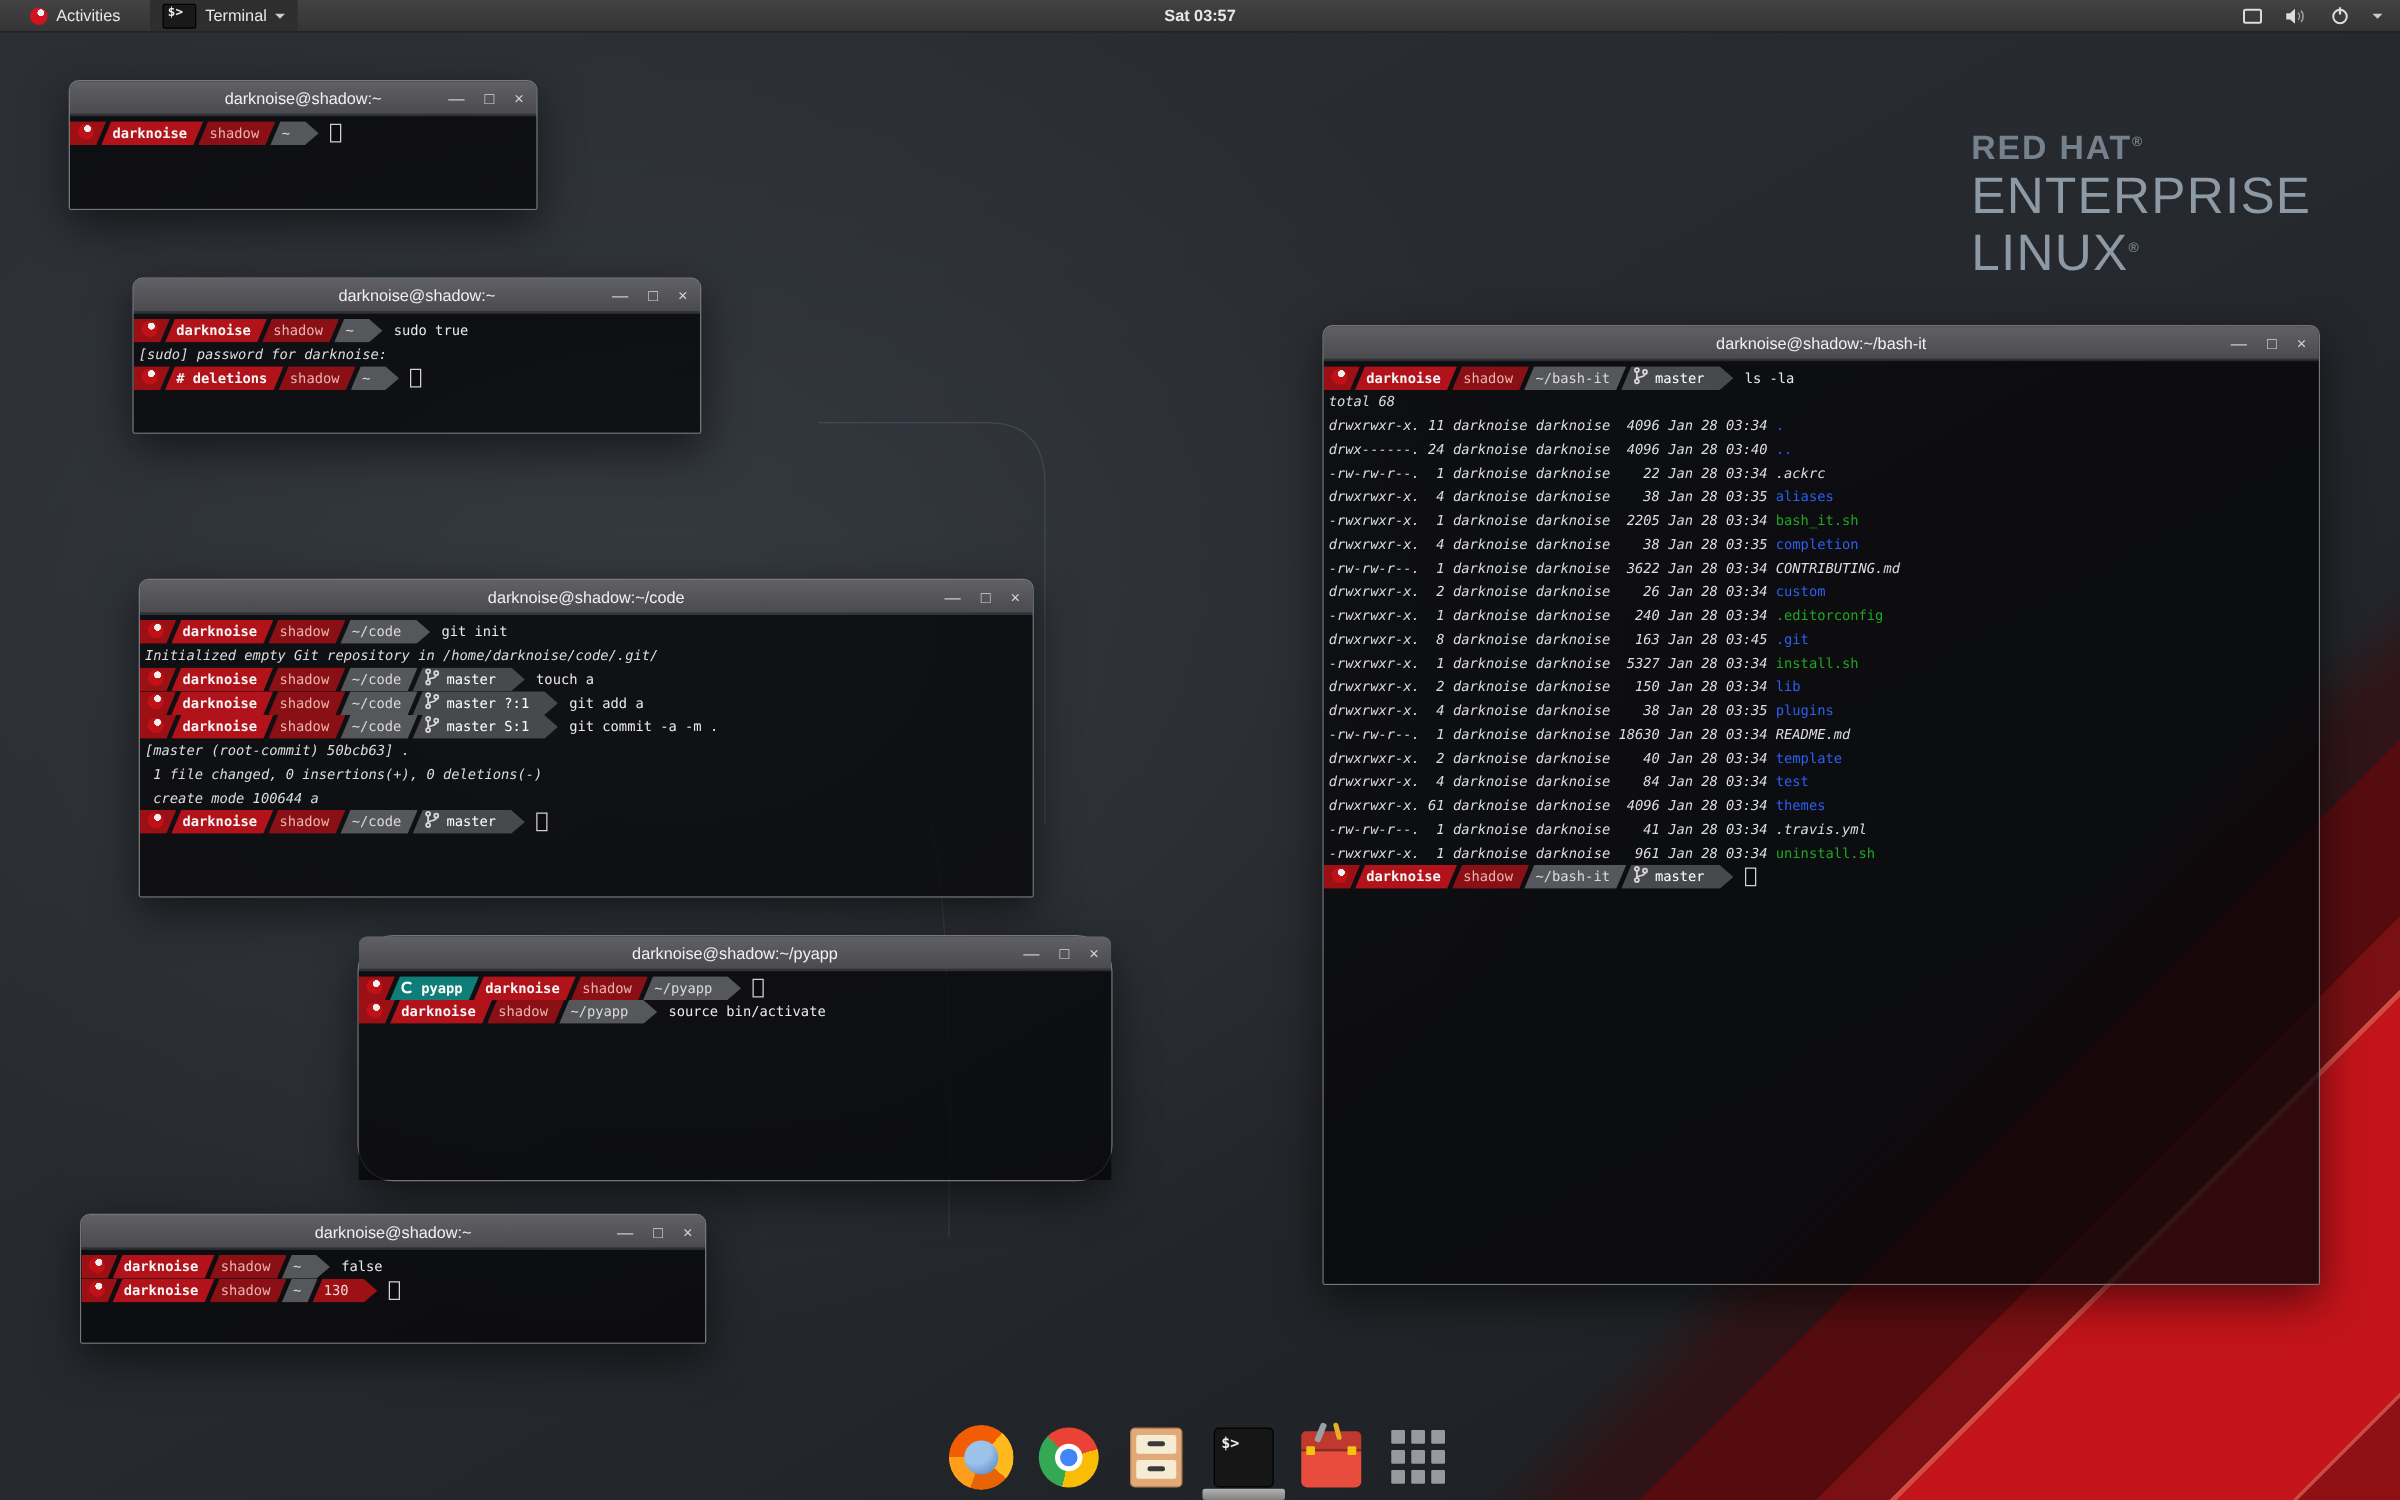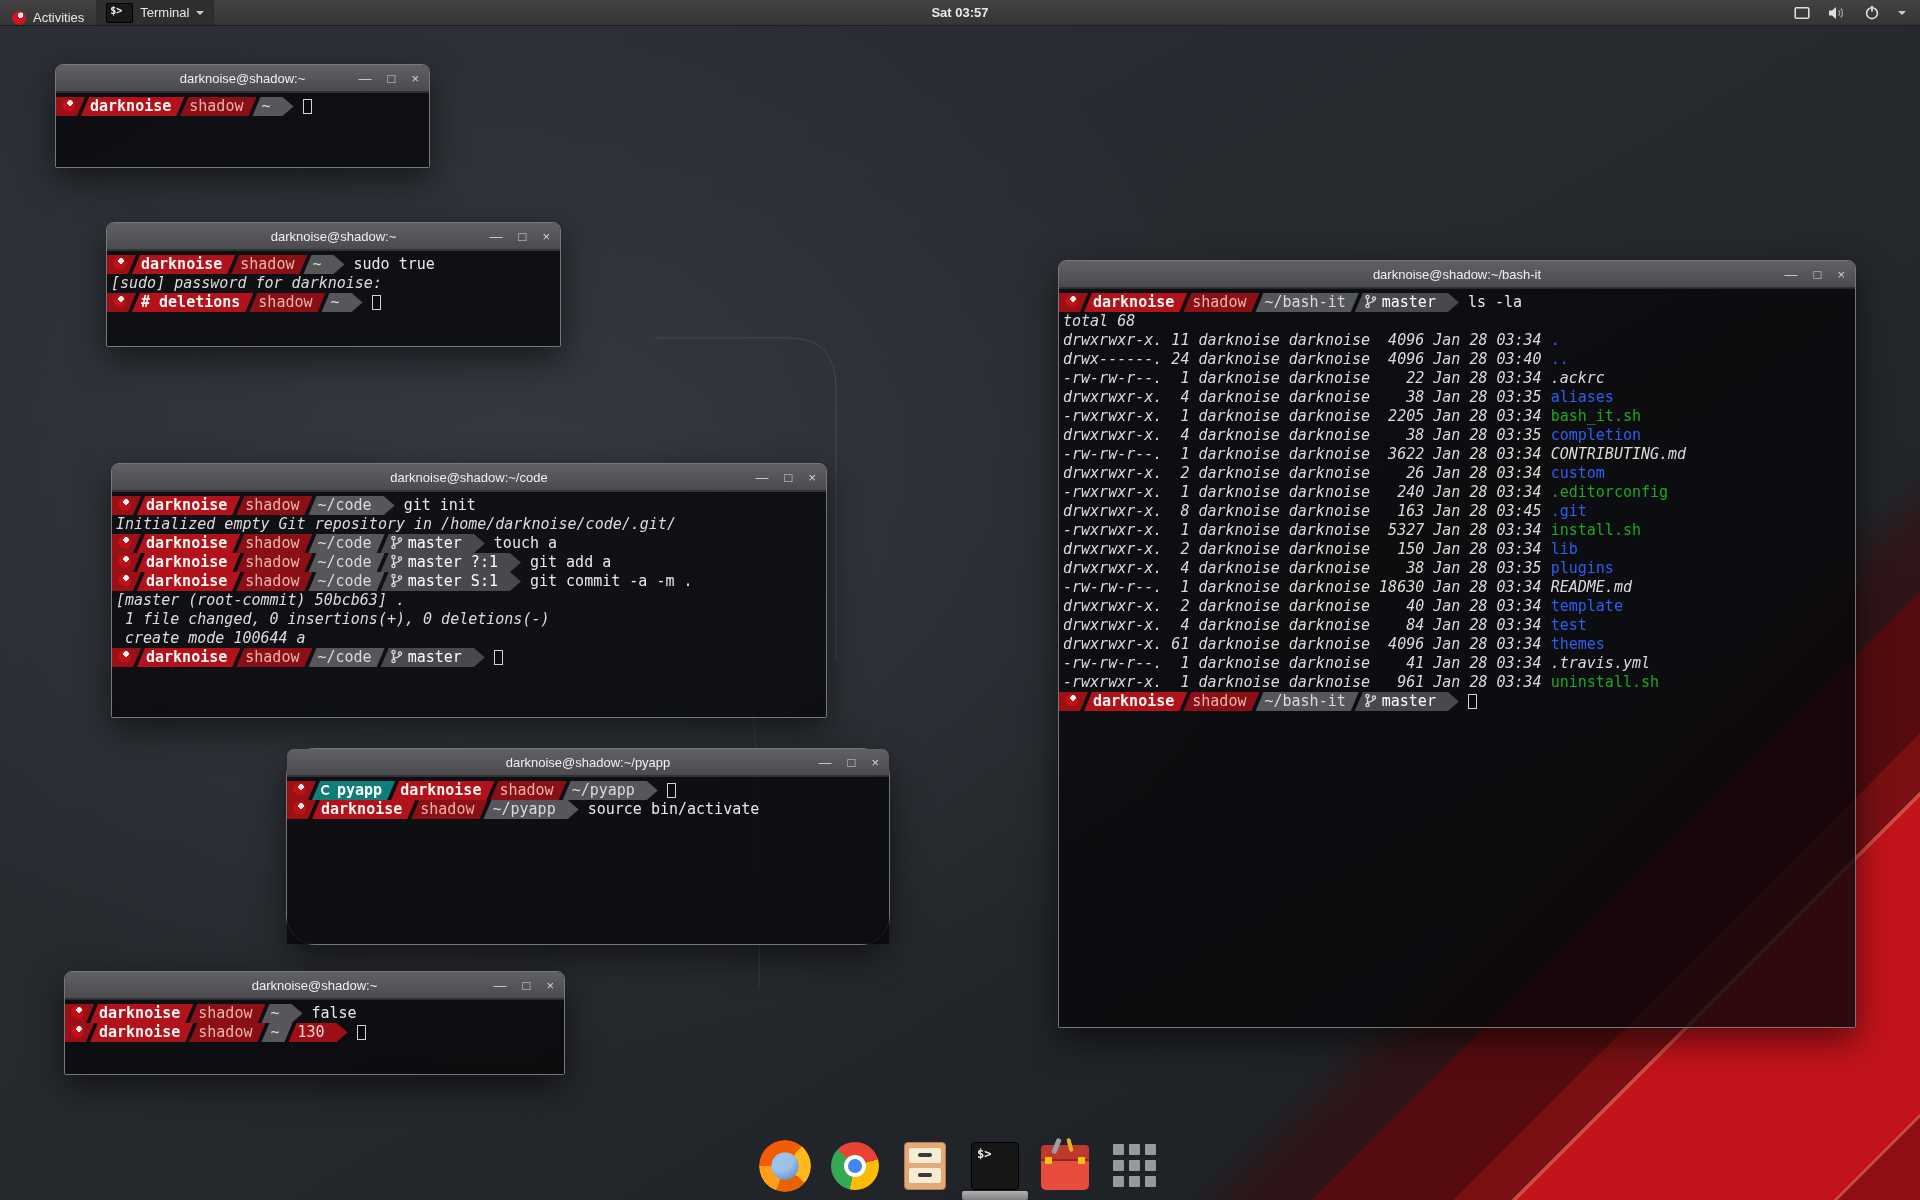--- a/index.html
+++ b/index.html
@@ -20,42 +20,42 @@
   .wall-lines { position:absolute; left:640px; top:330px; z-index:1; pointer-events:none; }
   
   .rhel-logo { position:absolute; left:1577px; top:103px; z-index:1; color:var(--logo_gray); }
   .rl-1 { font-size:27px; font-weight:bold; letter-spacing:1.5px; color:#75828e; }
   .rl-2, .rl-3 { font-size:41px; font-weight:300; letter-spacing:1px; color:#8d9aa6; line-height:1.12; }
   .reg { font-size:11px; vertical-align:super; }
   
   .topbar { position:absolute; top:0; left:0; right:0; height:26px; z-index:50;
     background:linear-gradient(#424242,#353535); border-bottom:1px solid #1e1e1e;
     display:flex; align-items:center; color:#e8e8e8; font-size:13px; }
-  .activities { display:flex; align-items:flex-end; gap:7px; padding:0 12px; height:100%; }
+  .activities { display:flex; align-items:center; gap:7px; padding:0 24px; height:100%; }
   .rh-icon { width:14px; height:14px; border-radius:50%;
     background:radial-gradient(circle at 62% 30%, #f2f2f2 0 20%, #cf1420 22% 70%, #7a0d12 100%); }
   .app-btn { display:flex; align-items:center; gap:7px; padding:0 10px; height:100%; background:#2e2e2e; }
   .mini-term { width:27px; height:20px; background:#191919; border:1px solid #000; border-radius:2px;
     color:#eee; font:bold 10px "DejaVu Sans Mono",monospace; padding:1px 0 0 3px; }
   .mini-term::before { content:"$>"; }
   .caret { width:0; height:0; border-left:4px solid transparent; border-right:4px solid transparent; border-top:4px solid #ccc; }
   .clock { position:absolute; left:50%; transform:translateX(-50%); font-weight:bold; }
   .tb-right { margin-left:auto; display:flex; align-items:center; gap:18px; padding-right:14px; height:100%; }
   
   .window { position:absolute; z-index:3; border:1px solid #77777b;
     border-radius:8px 8px 2px 2px; box-shadow:0 12px 34px rgba(0,0,0,.55); }
   .titlebar { position:absolute; top:0; left:0; right:0; height:27px;
     background:linear-gradient(#616165,#4b4b4f); border-bottom:1px solid #323232; border-radius:7px 7px 0 0; }
   .wtitle { position:absolute; left:0; right:0; text-align:center; line-height:27px;
     font-weight:normal; font-size:13px; color:#f0f0f0; }
   .controls { position:absolute; right:10px; top:0; height:27px; display:flex; gap:16px; align-items:center; z-index:2; }
   .wbtn { color:#d5d5d5; font-size:13px; line-height:1; }
   .tbody { position:absolute; top:28px; left:0; right:0; bottom:0; overflow:hidden;
     background:rgba(7,7,9,0.78); padding-top:4px;
-    font-family:"DejaVu Sans Mono",monospace; font-size:15px; }
+    font-family:"DejaVu Sans Mono",monospace; font-size:11px; }
   .tline { height:19px; line-height:19px; white-space:pre; }
   .tline > .txt:first-child { padding-left:4px;font-style:italic; }
   .seg { display:inline-block; height:19px; vertical-align:top; padding:0 13px 0 9px; margin-left:-4px;
     clip-path:polygon(8px 0, 100% 0, calc(100% - 8px) 100%, 0 100%); }
   .seg.hatseg { margin-left:0; padding:0 10px 0 6px; background:var(--seg_hat_red);
     clip-path:polygon(0 0, 100% 0, calc(100% - 8px) 100%, 0 100%); }
   .seg.last { clip-path:polygon(8px 0, calc(100% - 11px) 0, 100% 50%, calc(100% - 11px) 100%, 0 100%);
     padding-right:23px; }
   .seg-red     { background:var(--accent_red); color:#f4f4f4; font-weight:bold; }
   .seg-darkred { background:var(--seg_dark_red); color:#eab4af; }
@@ -110,20 +110,25 @@
 
 <div class="desktop">
 
   <div class="ribbons"></div>
 
   <svg class="wall-lines" width="400" height="700" viewBox="0 0 400 700">
     <path d="M15 8 H150 Q196 8 196 58 V330" stroke="rgba(210,220,230,0.13)" stroke-width="1" fill="none"></path>
     <path d="M105 330 q18 80 14 330" stroke="rgba(210,220,230,0.10)" stroke-width="1" fill="none"></path>
   </svg>
 
+  <div class="rhel-logo">
+    <div class="rl-1"><span>RED HAT</span><span class="reg">®</span></div>
+    <div class="rl-2">ENTERPRISE</div>
+    <div class="rl-3"><span>LINUX</span><span class="reg">®</span></div>
+  </div>
 
   <div class="topbar">
     <div class="activities">
       <span class="rh-icon"></span>
       <span>Activities</span>
     </div>
     <div class="app-btn">
       <span class="mini-term"></span>
       <span>Terminal</span>
       <span class="caret"></span>

